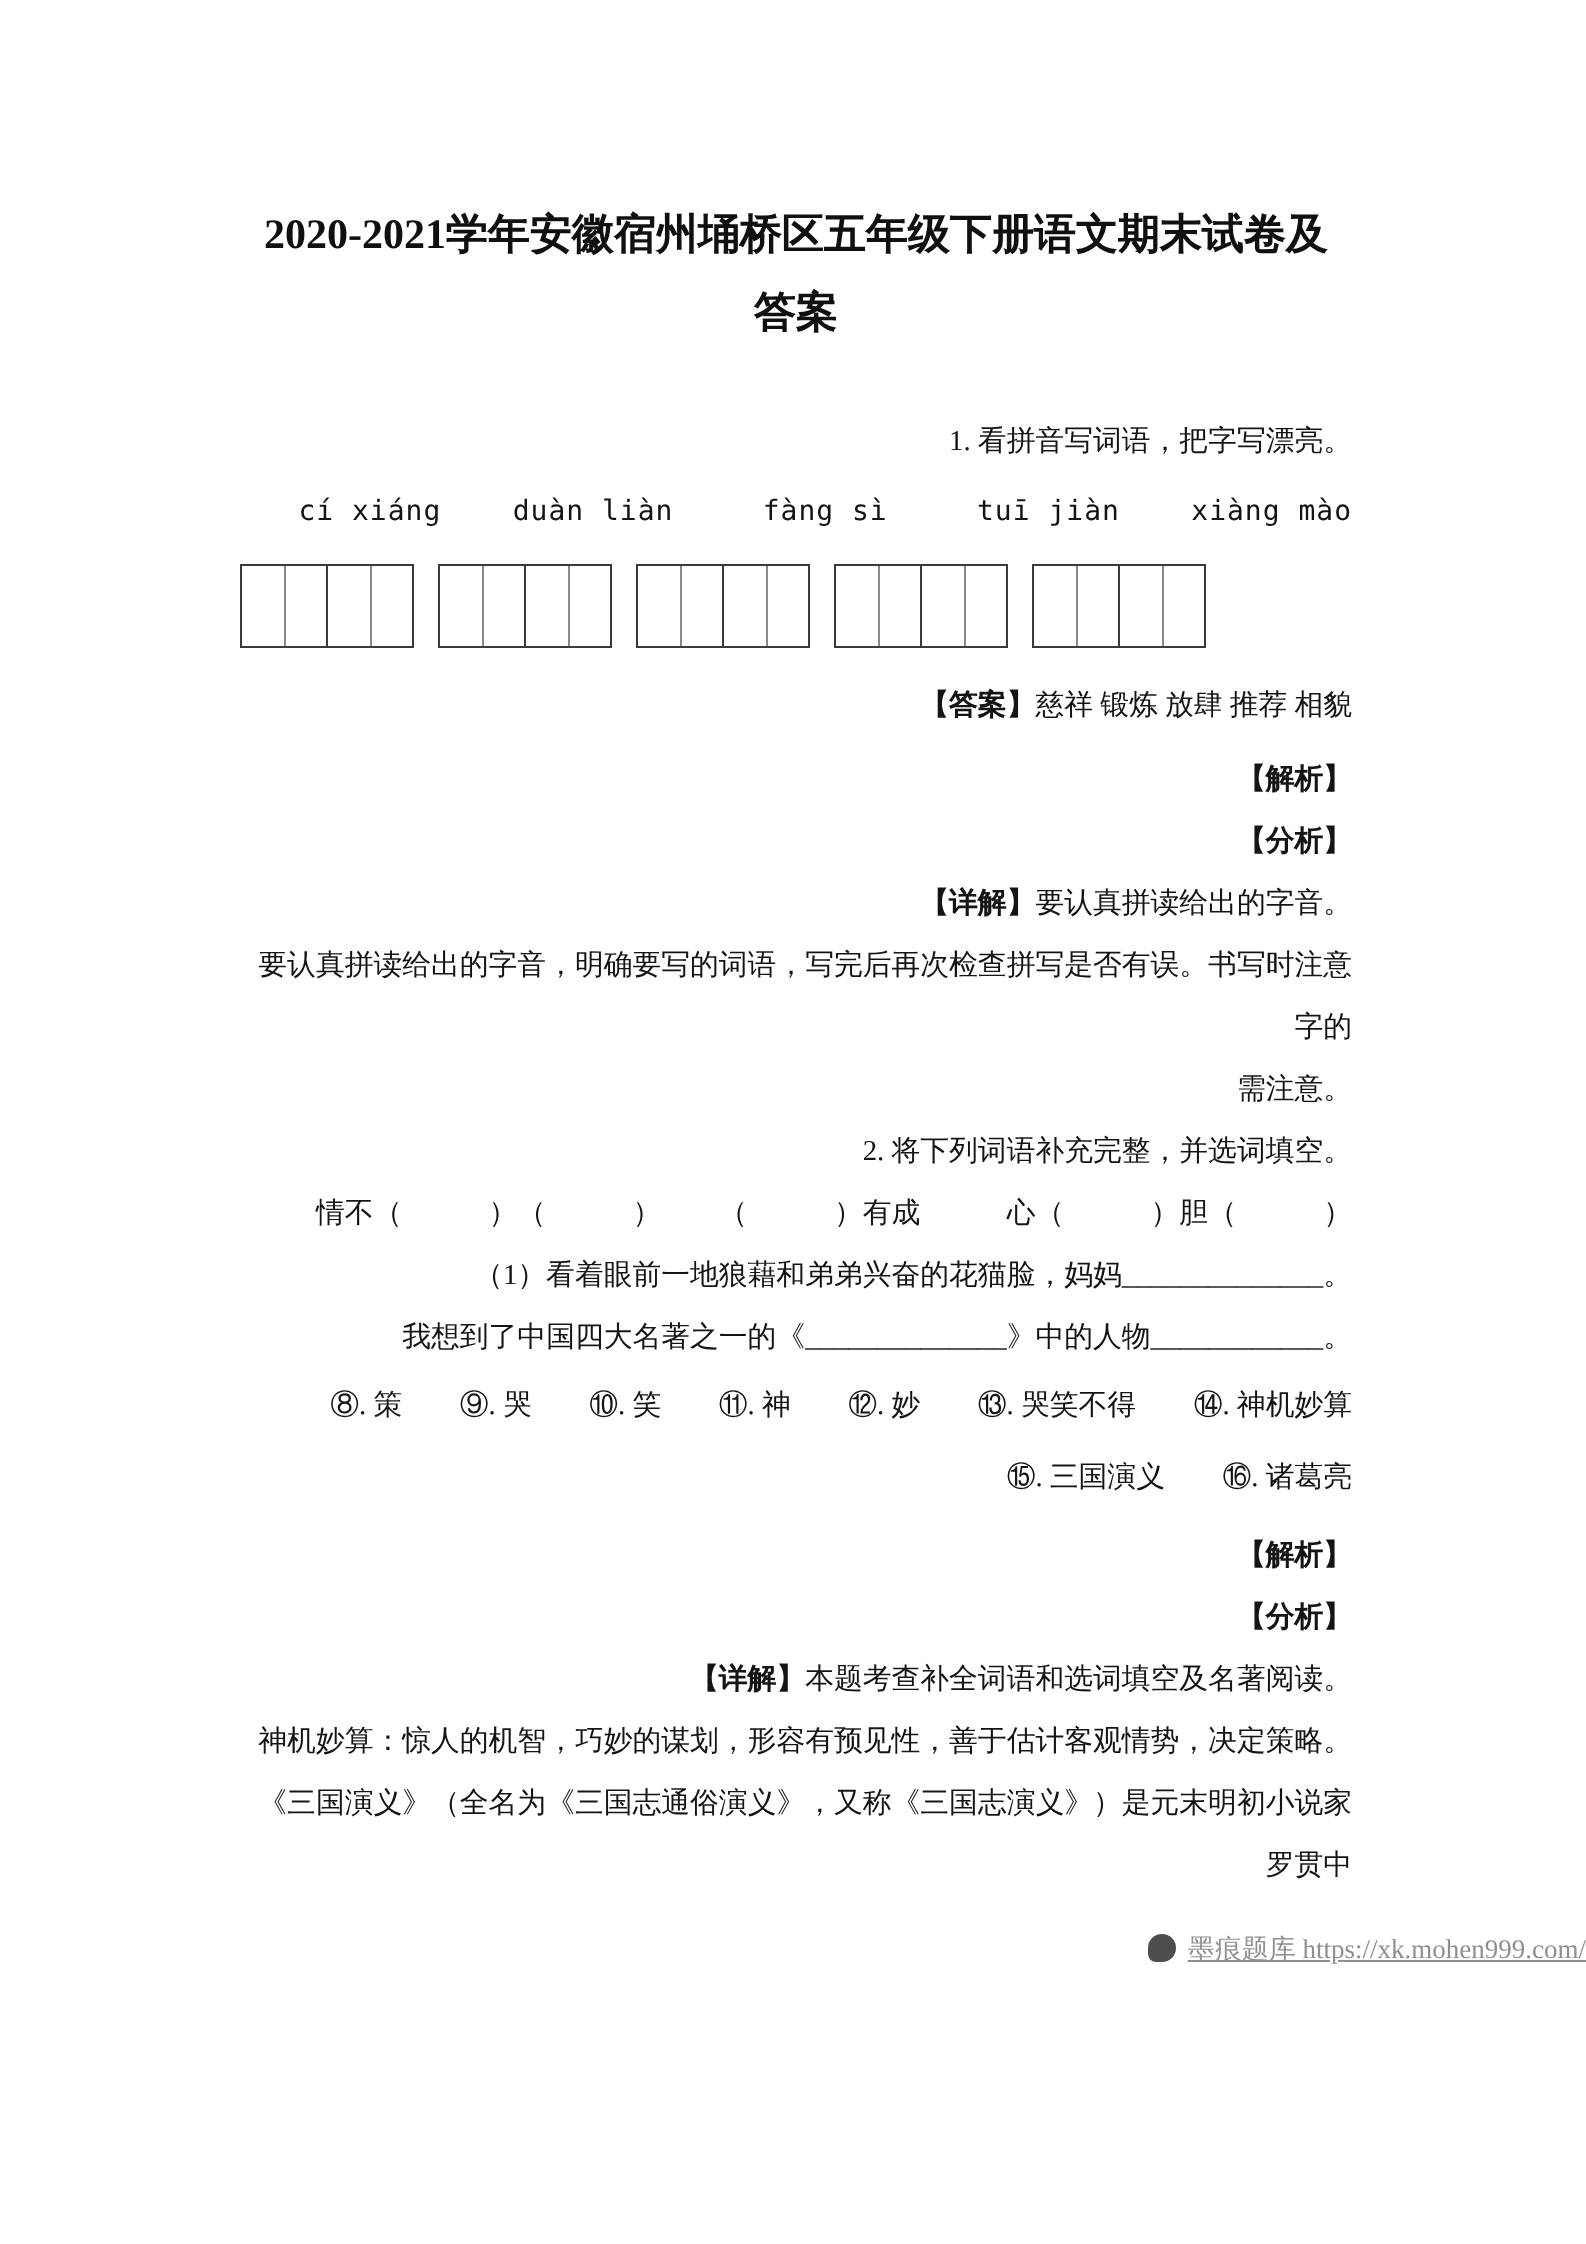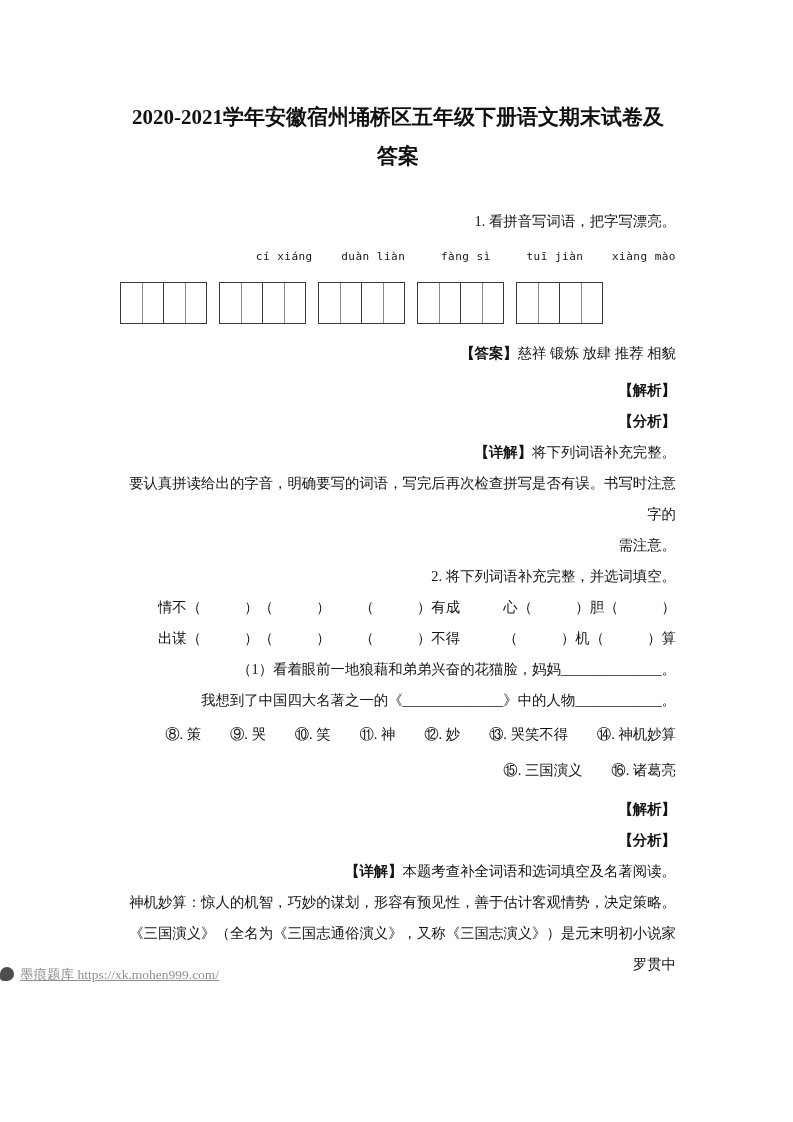--- a/index.html
+++ b/index.html
@@ -27,21 +27,21 @@
   p {
     margin: 0;
     font-size: 14.4px;
     line-height: 31px;
     white-space: pre-wrap;
     text-align: right;
   }
   .label { font-weight: bold; }
   .pinyin {
     font-family: "DejaVu Sans Mono", monospace;
-    font-size: 11px;
+    font-size: 14px;
     letter-spacing: 0.5px;
     margin-top: 4px;
   }
   .grid-row {
     display: flex;
     gap: 12px;
     margin: 10px 0 14px 0;
   }
   .grid-group { display: flex; }
   .grid-cell {
@@ -61,21 +61,21 @@
     width: 1px;
     background: #8a8a8a;
   }
   .gap-top { margin-top: 6px; }
   .q2-ans { line-height: 36px; }
   .footer {
     position: absolute;
     left: 0;
     right: 0;
     bottom: 14px;
-    text-align: left;
+    text-align: right;
     font-size: 13.5px;
     color: #8f8f8f;
   }
   .footer-link {
     color: #8f8f8f;
     text-decoration: underline;
     cursor: pointer;
   }
   .ink-icon {
     display: inline-block;
@@ -118,27 +118,26 @@
       </div>
       <div class="grid-group">
         <div class="grid-cell"></div>
         <div class="grid-cell"></div>
       </div>
     </div>
 
     <p><span class="label">【答案】</span><span>慈祥 锻炼 放肆 推荐 相貌</span></p>
     <p class="gap-top"><span class="label">【解析】</span></p>
     <p><span class="label">【分析】</span></p>
-    <p><span class="label">【详解】</span><span>将下列词语补充完整。</span></p>
+    <p><span class="label">【详解】</span><span>要认真拼读给出的字音。</span></p>
     <p>要认真拼读给出的字音，明确要写的词语，写完后再次检查拼写是否有误。书写时注意字的</p>
     <p>需注意。</p>
 
     <p>2. 将下列词语补充完整，并选词填空。</p>
     <p>情不（　　　）（　　　）　　（　　　）有成　　　心（　　　）胆（　　　）</p>
-    <p>出谋（　　　）（　　　）　　（　　　）不得　　　（　　　）机（　　　）算</p>
     <p>（1）看着眼前一地狼藉和弟弟兴奋的花猫脸，妈妈______________。</p>
     <p>我想到了中国四大名著之一的《______________》中的人物____________。</p>
 
     <p class="q2-ans">⑧. 策　　⑨. 哭　　⑩. 笑　　⑪. 神　　⑫. 妙　　⑬. 哭笑不得　　⑭. 神机妙算</p>
     <p class="q2-ans">⑮. 三国演义　　⑯. 诸葛亮</p>
 
     <p class="gap-top"><span class="label">【解析】</span></p>
     <p><span class="label">【分析】</span></p>
     <p><span class="label">【详解】</span><span>本题考查补全词语和选词填空及名著阅读。</span></p>
     <p>神机妙算：惊人的机智，巧妙的谋划，形容有预见性，善于估计客观情势，决定策略。</p>

